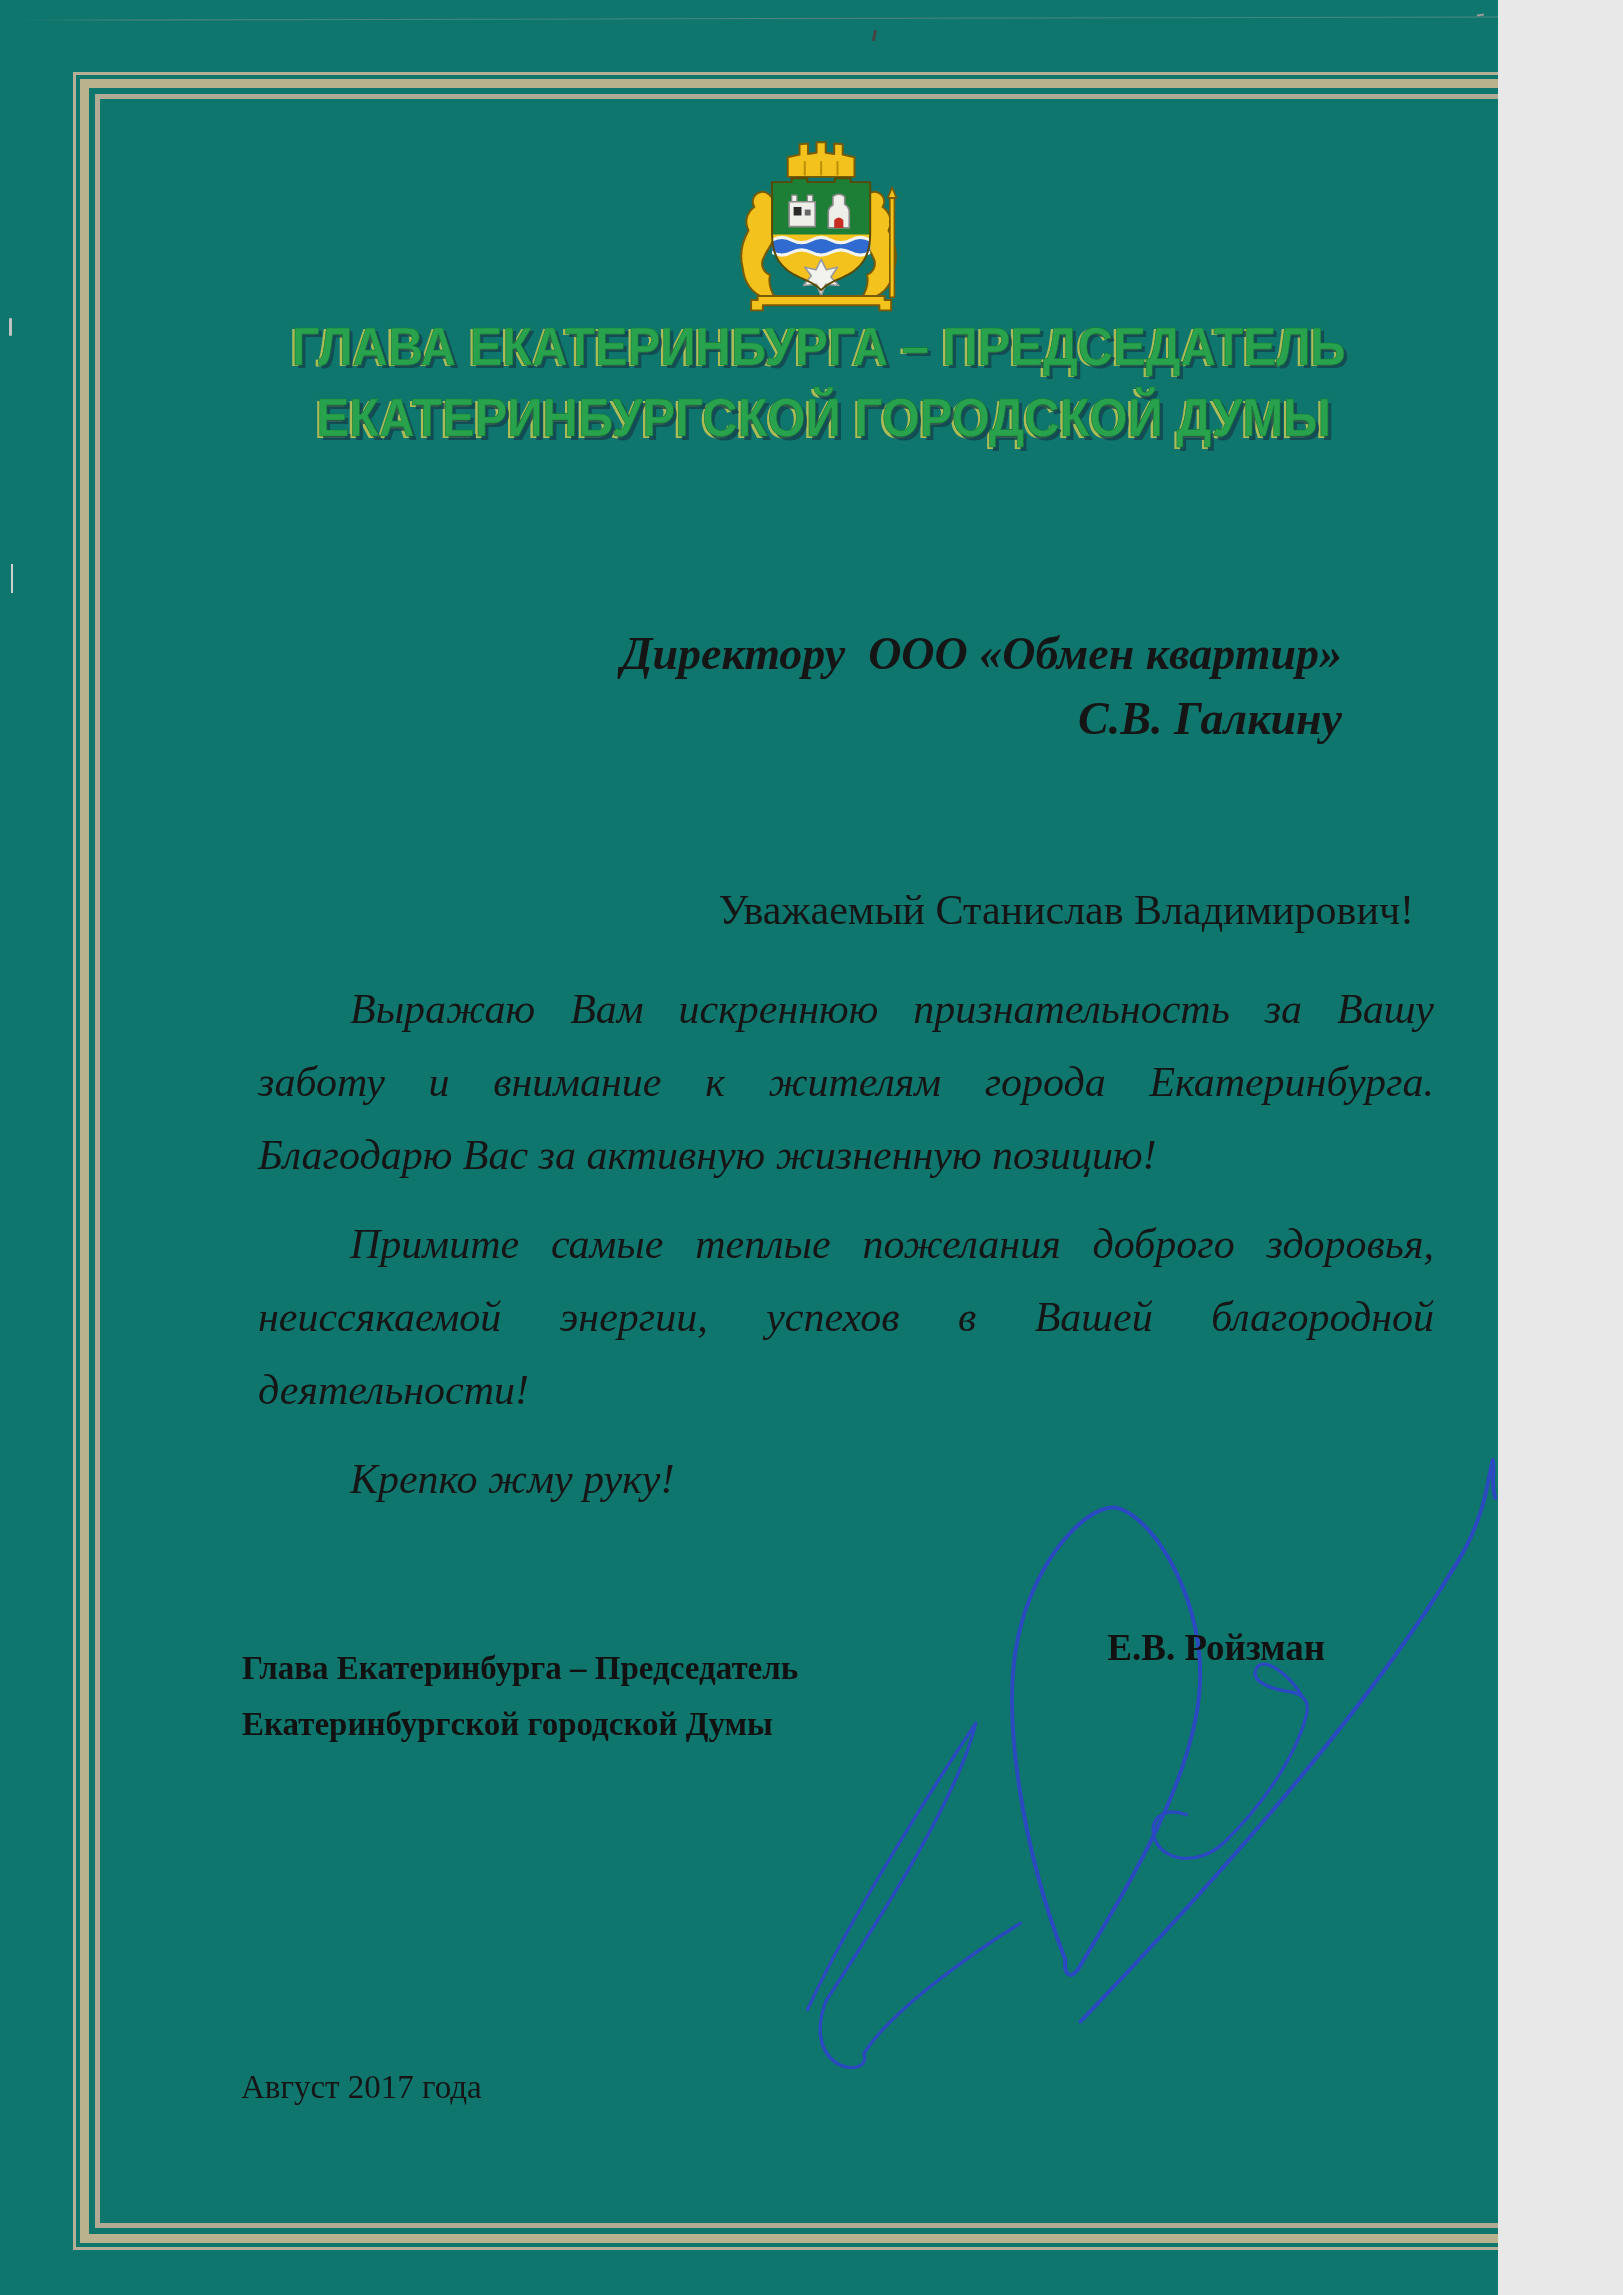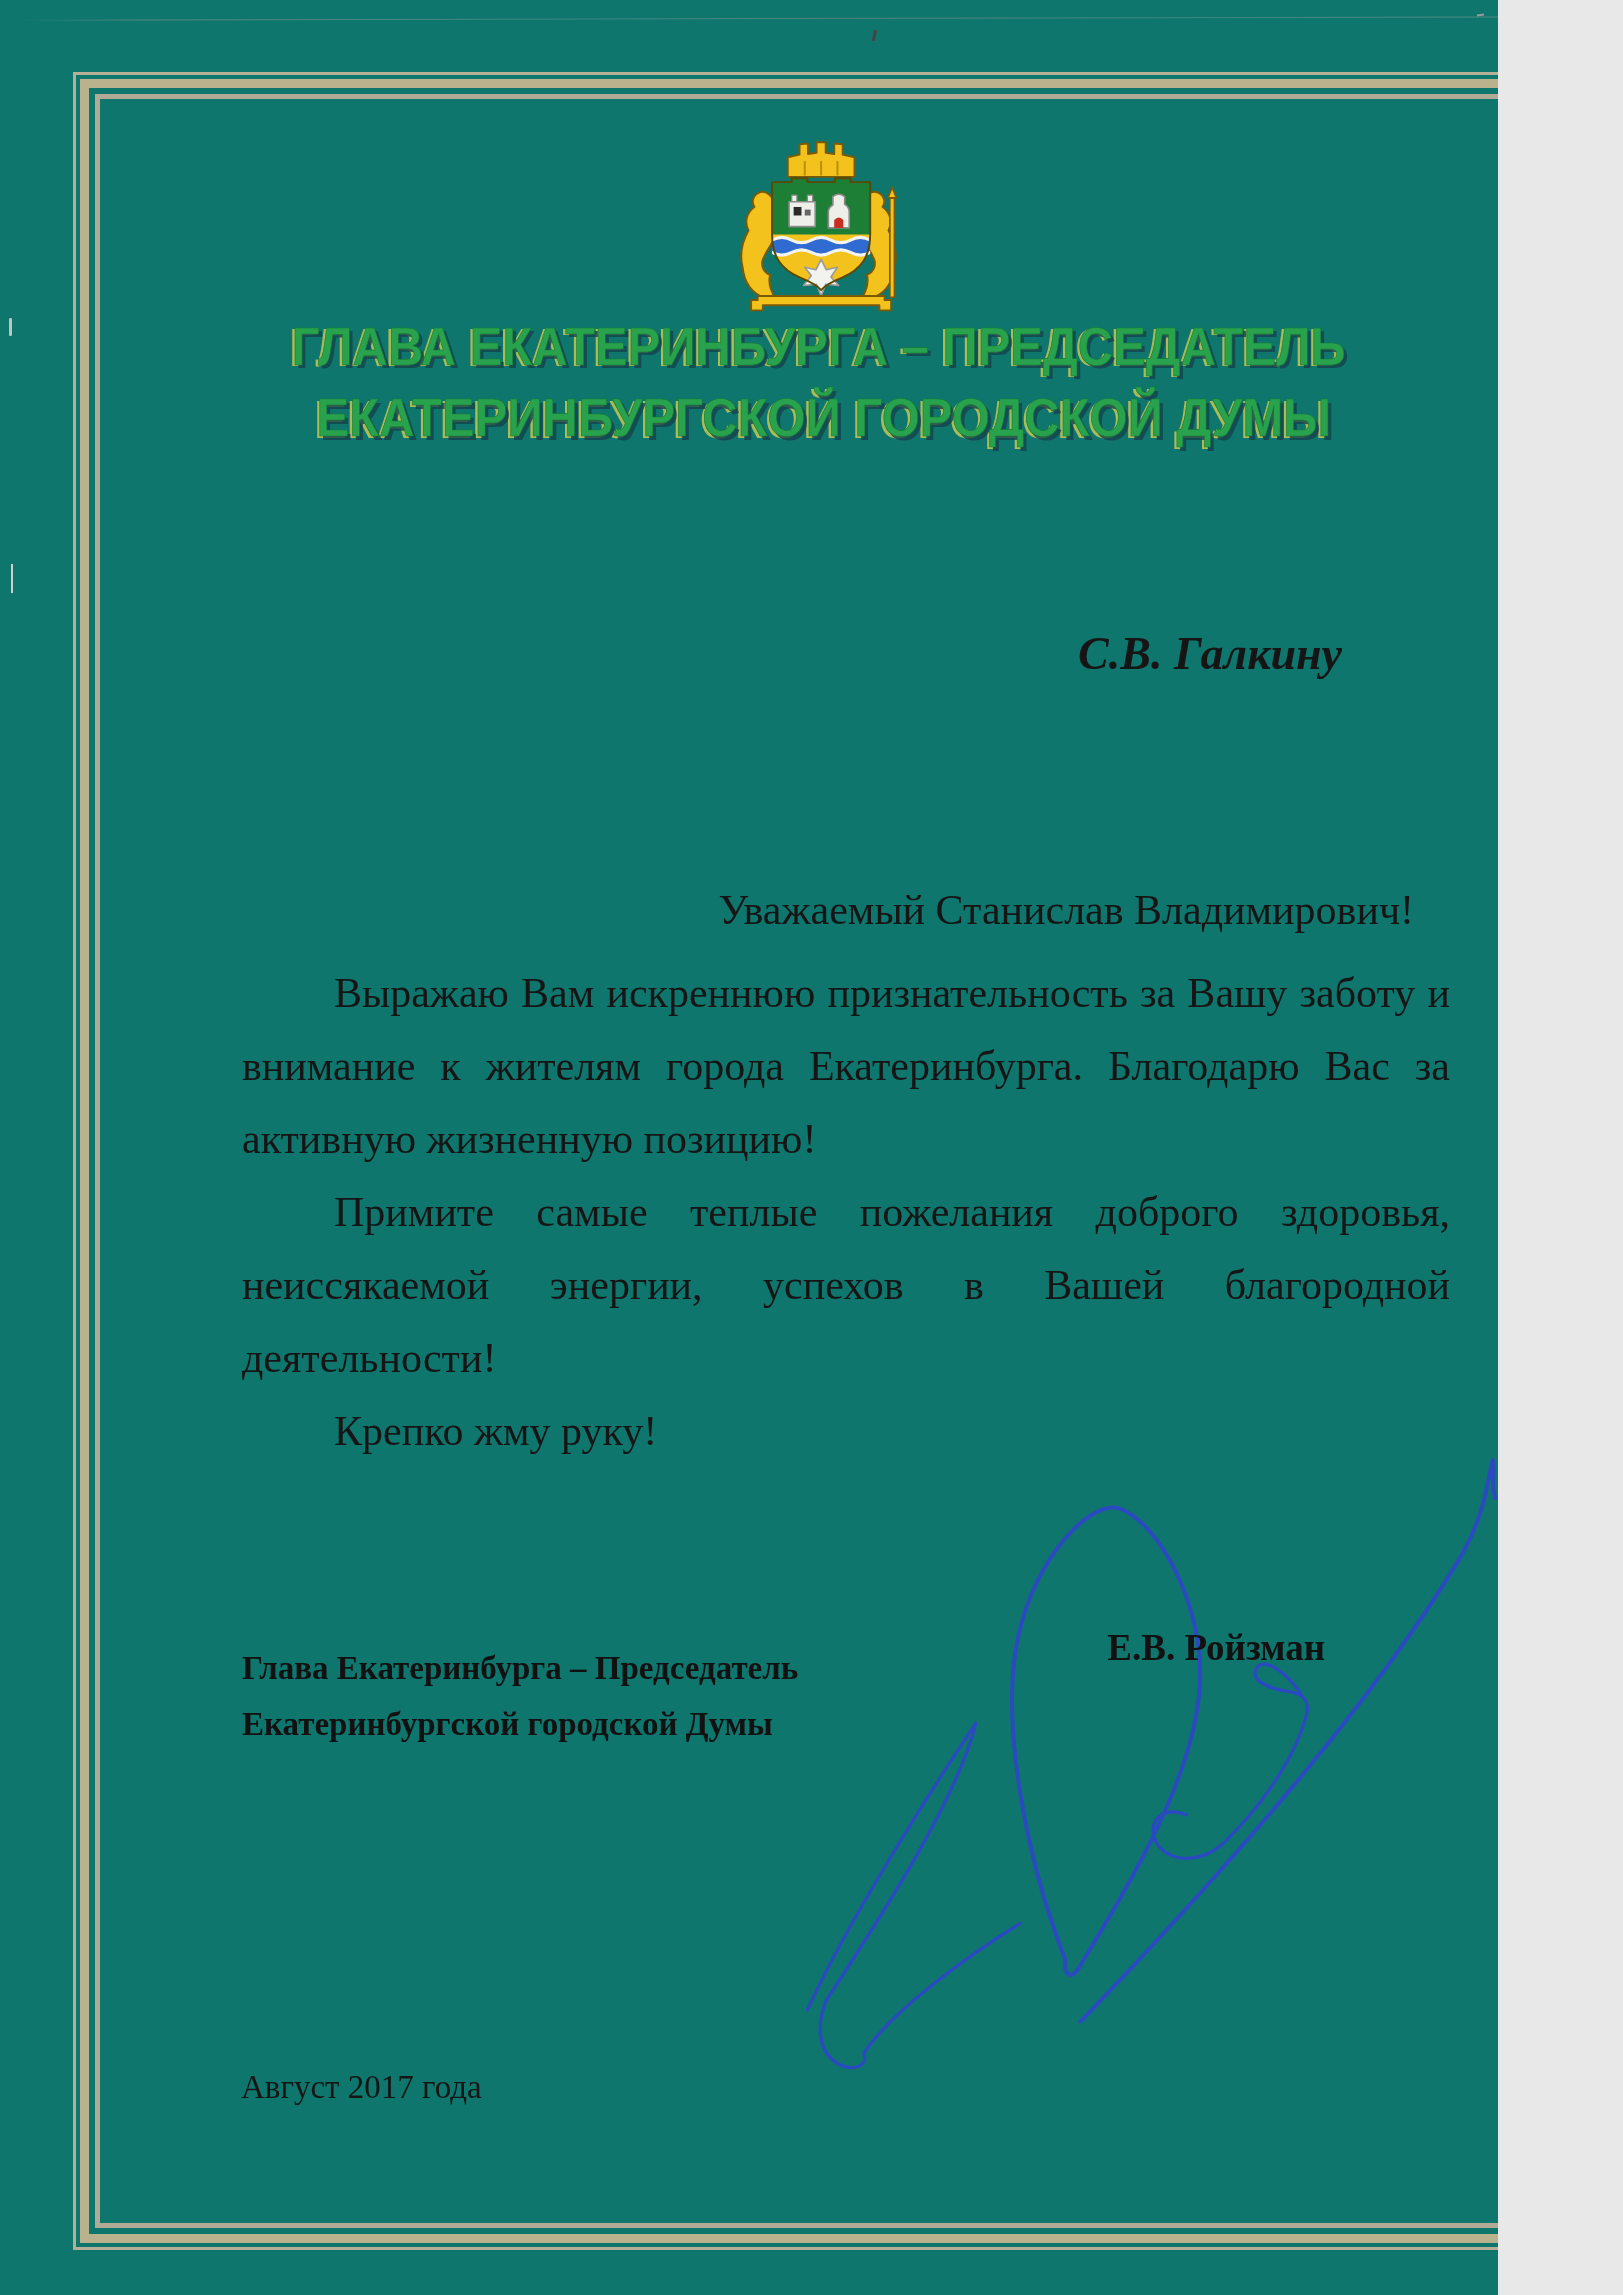--- a/index.html
+++ b/index.html
@@ -32,21 +32,21 @@
   .t-yellow{fill:#ffe14d; opacity:.65;}
   
   .recipient{position:absolute; right:156px; top:621px; text-align:right;
     font-weight:bold; font-style:italic; font-size:46px; line-height:65px;}
   .pre{white-space:pre;}
   
   .salutation{position:absolute; left:242px; top:885px; width:1172px; text-align:right;
     font-size:42px; line-height:50px;}
   .body-block{position:absolute; left:242px; top:957px; width:1208px;
     font-size:42px; line-height:73px; text-align:justify;}
-  .body-block p{margin:0; text-indent:92px;}
+  .body-block p{margin:16px; text-indent:92px;font-style:italic;}
   .body-block p.noj{text-align:left;}
   
   .sign-position{position:absolute; left:242px; top:1640px;
     font-weight:bold; font-size:33px; line-height:56px; color:#111;}
   .sign-name{position:absolute; right:173px; top:1626px;
     font-weight:bold; font-size:37px; color:#111;}
   .signature{position:absolute; left:740px; top:1443px; width:766px; height:661px;}
   
   .date-line{position:absolute; left:241px; top:2046px; font-size:33px;margin-top:23px;}
 </style>
@@ -109,20 +109,21 @@
   <svg class="title-svg" viewBox="0 0 2480 260" width="1623" height="170">
     <text class="t-yellow" x="1251" y="117" text-anchor="middle" textLength="1612" lengthAdjust="spacingAndGlyphs" transform="translate(-4,2)">ГЛАВА ЕКАТЕРИНБУРГА – ПРЕДСЕДАТЕЛЬ</text>
     <text class="t-dark" x="1251" y="117" text-anchor="middle" textLength="1612" lengthAdjust="spacingAndGlyphs" transform="translate(5,5)">ГЛАВА ЕКАТЕРИНБУРГА – ПРЕДСЕДАТЕЛЬ</text>
     <text class="t-main" x="1251" y="117" text-anchor="middle" textLength="1612" lengthAdjust="spacingAndGlyphs">ГЛАВА ЕКАТЕРИНБУРГА – ПРЕДСЕДАТЕЛЬ</text>
     <text class="t-yellow" x="1259" y="227" text-anchor="middle" textLength="1552" lengthAdjust="spacingAndGlyphs" transform="translate(-4,2)">ЕКАТЕРИНБУРГСКОЙ ГОРОДСКОЙ ДУМЫ</text>
     <text class="t-dark" x="1259" y="227" text-anchor="middle" textLength="1552" lengthAdjust="spacingAndGlyphs" transform="translate(5,5)">ЕКАТЕРИНБУРГСКОЙ ГОРОДСКОЙ ДУМЫ</text>
     <text class="t-main" x="1259" y="227" text-anchor="middle" textLength="1552" lengthAdjust="spacingAndGlyphs">ЕКАТЕРИНБУРГСКОЙ ГОРОДСКОЙ ДУМЫ</text>
   </svg>
 
   <div class="recipient">
+    <div class="pre">Директору  ООО «Обмен квартир»</div>
     <div>С.В. Галкину</div>
   </div>
 
   <div class="salutation">Уважаемый Станислав Владимирович!</div>
 
   <div class="body-block">
     <p>Выражаю Вам искреннюю признательность за Вашу заботу и внимание к жителям города Екатеринбурга. Благодарю Вас за активную жизненную позицию!</p>
     <p>Примите самые теплые пожелания доброго здоровья, неиссякаемой энергии, успехов в Вашей благородной деятельности!</p>
     <p class="noj">Крепко жму руку!</p>
   </div>

